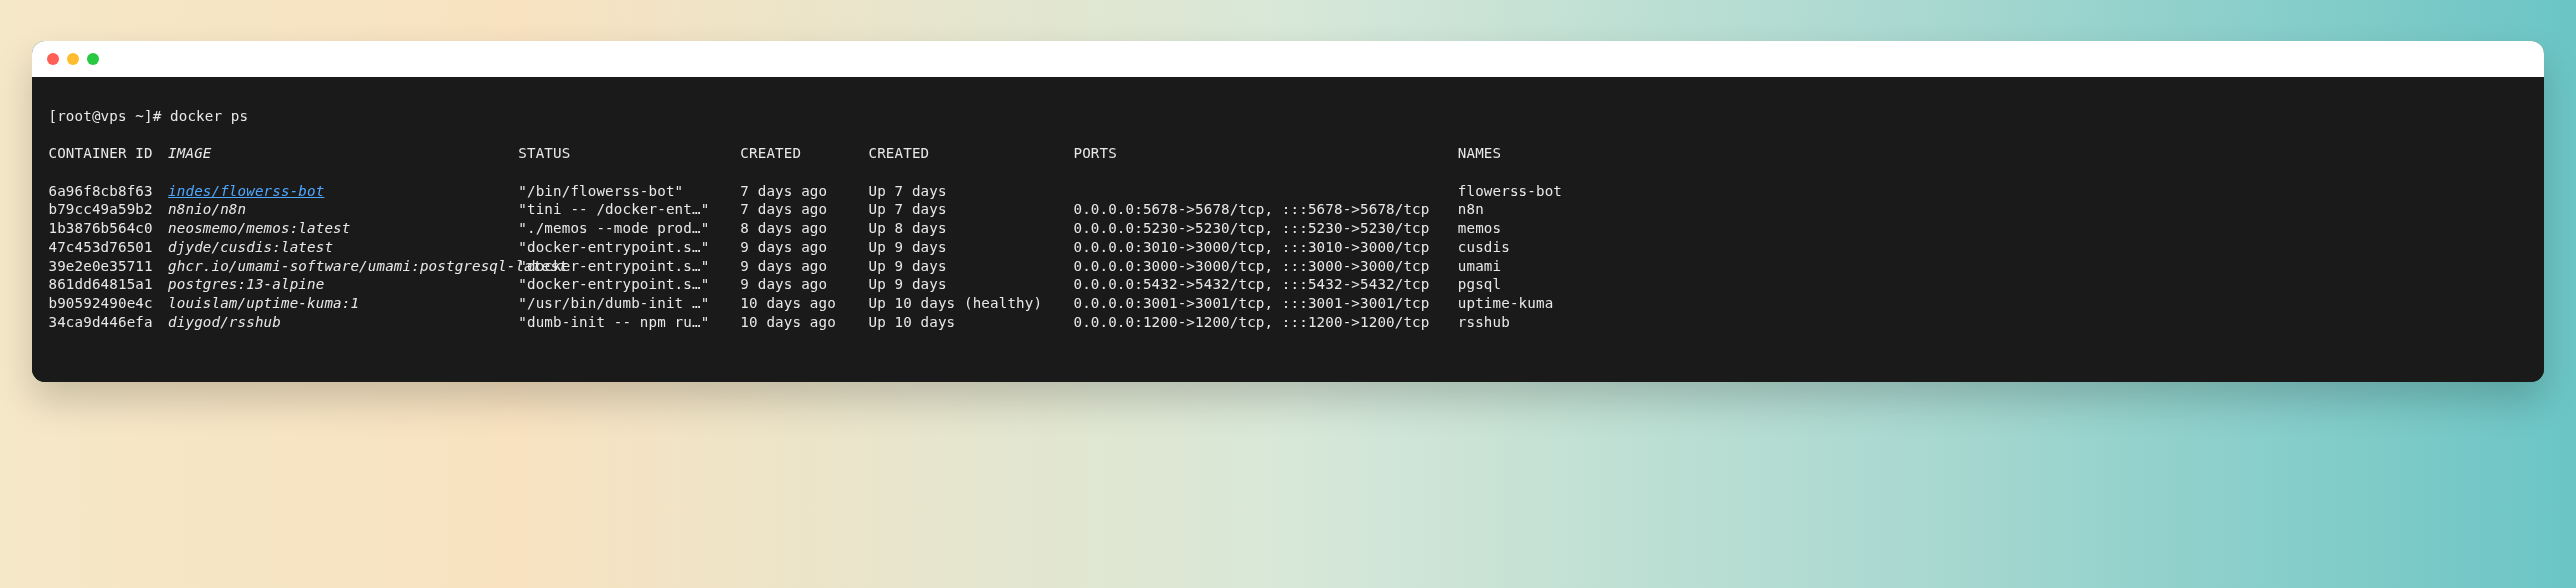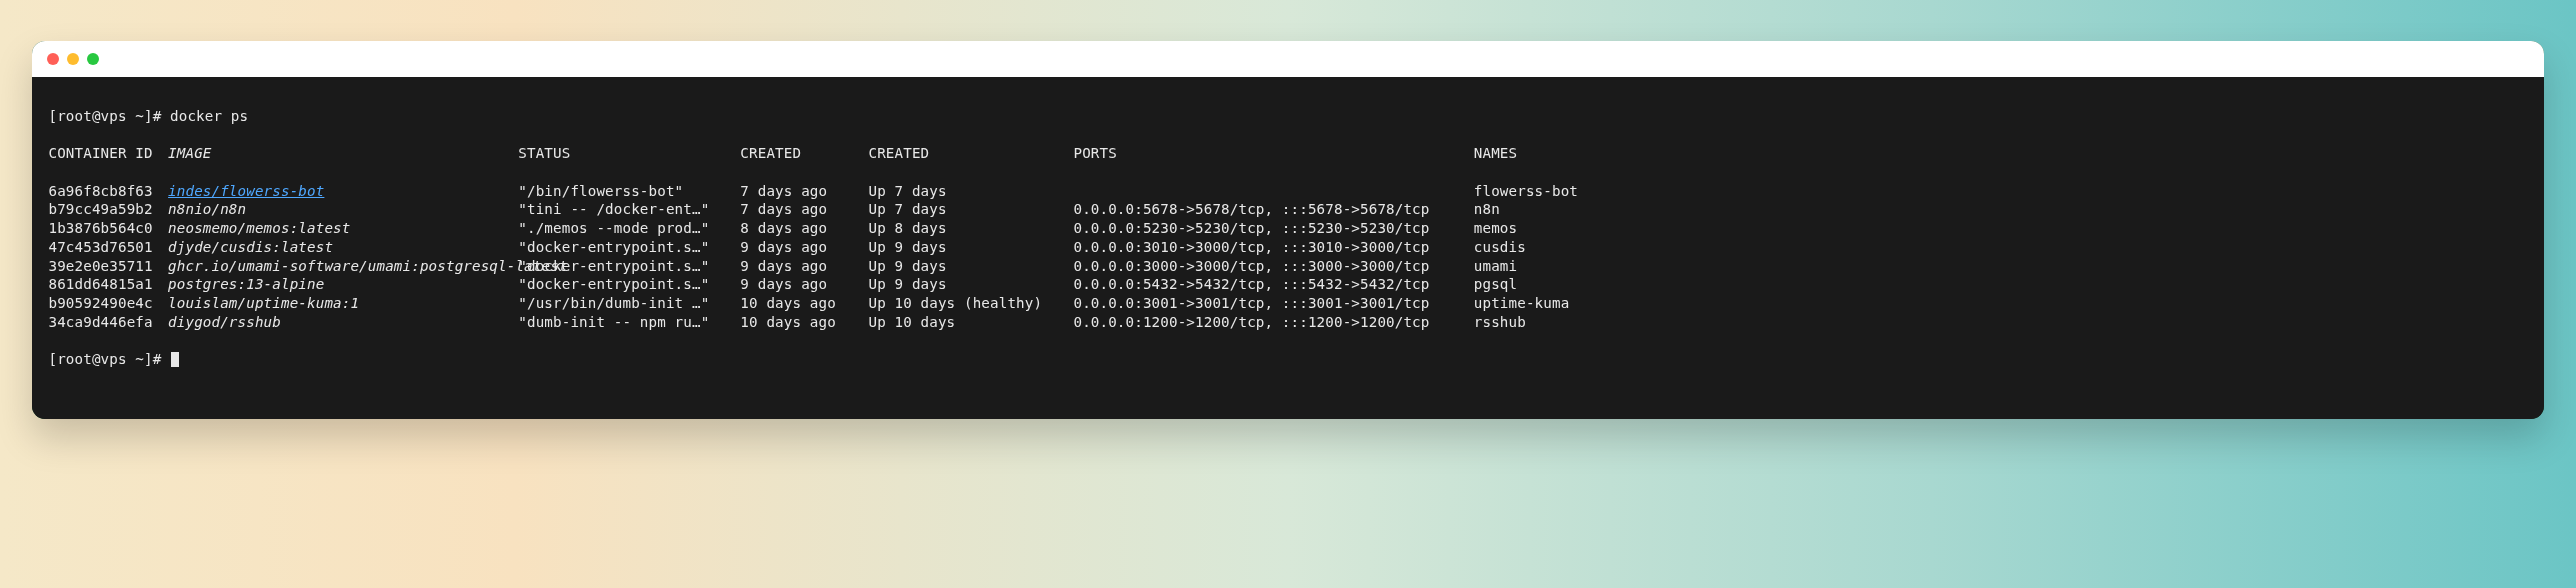--- a/index.html
+++ b/index.html
@@ -37,21 +37,21 @@
     font-family: "SF Mono","Menlo","Monaco","Consolas",monospace;
     letter-spacing: 0.01em;
   }
   .row { display: flex; }
   .col-id { width: 14ch; flex-shrink:0; }
   .col-image { width: 41ch; flex-shrink:0;font-style:italic; }
   .col-cmd { width: 26ch; flex-shrink:0; }
   .col-created { width: 15ch; flex-shrink:0; }
   .col-status { width: 24ch; flex-shrink:0; }
   .col-ports { width: 45ch; flex-shrink:0; }
-  .col-names { flex-shrink:0;margin-left:16px; }
+  .col-names { flex-shrink:0; }
   .link { color: #4fa8ff; text-decoration: underline; }
   .cursor {
     display: inline-block;
     width: 8.3px; height: 15.6px;
     background: #e8e8e8;
     vertical-align: text-bottom;
     margin-left: 0.9px;
   }
 </style>
 </head>
@@ -60,16 +60,15 @@
 <div class="window">
   <div class="titlebar">
     <div class="dot red"></div>
     <div class="dot yellow"></div>
     <div class="dot green"></div>
   </div>
   <div class="terminal">
 <div>[root@vps ~]# docker ps</div>
 <div class="row"><span class="col-id">CONTAINER ID</span><span class="col-image">IMAGE</span><span class="col-cmd">STATUS</span><span class="col-created">CREATED</span><span class="col-status">CREATED</span><span class="col-ports">PORTS</span><span class="col-names">NAMES</span></div>
 <div id="rows-container"><div class="row"><span class="col-id">6a96f8cb8f63</span><span class="col-image"><span class="link">indes/flowerss-bot</span></span><span class="col-cmd">"/bin/flowerss-bot"</span><span class="col-created">7 days ago</span><span class="col-status">Up 7 days</span><span class="col-ports"></span><span class="col-names">flowerss-bot</span></div><div class="row"><span class="col-id">b79cc49a59b2</span><span class="col-image">n8nio/n8n</span><span class="col-cmd">"tini -- /docker-ent…"</span><span class="col-created">7 days ago</span><span class="col-status">Up 7 days</span><span class="col-ports">0.0.0.0:5678-&gt;5678/tcp, :::5678-&gt;5678/tcp</span><span class="col-names">n8n</span></div><div class="row"><span class="col-id">1b3876b564c0</span><span class="col-image">neosmemo/memos:latest</span><span class="col-cmd">"./memos --mode prod…"</span><span class="col-created">8 days ago</span><span class="col-status">Up 8 days</span><span class="col-ports">0.0.0.0:5230-&gt;5230/tcp, :::5230-&gt;5230/tcp</span><span class="col-names">memos</span></div><div class="row"><span class="col-id">47c453d76501</span><span class="col-image">djyde/cusdis:latest</span><span class="col-cmd">"docker-entrypoint.s…"</span><span class="col-created">9 days ago</span><span class="col-status">Up 9 days</span><span class="col-ports">0.0.0.0:3010-&gt;3000/tcp, :::3010-&gt;3000/tcp</span><span class="col-names">cusdis</span></div><div class="row"><span class="col-id">39e2e0e35711</span><span class="col-image">ghcr.io/umami-software/umami:postgresql-latest</span><span class="col-cmd">"docker-entrypoint.s…"</span><span class="col-created">9 days ago</span><span class="col-status">Up 9 days</span><span class="col-ports">0.0.0.0:3000-&gt;3000/tcp, :::3000-&gt;3000/tcp</span><span class="col-names">umami</span></div><div class="row"><span class="col-id">861dd64815a1</span><span class="col-image">postgres:13-alpine</span><span class="col-cmd">"docker-entrypoint.s…"</span><span class="col-created">9 days ago</span><span class="col-status">Up 9 days</span><span class="col-ports">0.0.0.0:5432-&gt;5432/tcp, :::5432-&gt;5432/tcp</span><span class="col-names">pgsql</span></div><div class="row"><span class="col-id">b90592490e4c</span><span class="col-image">louislam/uptime-kuma:1</span><span class="col-cmd">"/usr/bin/dumb-init …"</span><span class="col-created">10 days ago</span><span class="col-status">Up 10 days (healthy)</span><span class="col-ports">0.0.0.0:3001-&gt;3001/tcp, :::3001-&gt;3001/tcp</span><span class="col-names">uptime-kuma</span></div><div class="row"><span class="col-id">34ca9d446efa</span><span class="col-image">diygod/rsshub</span><span class="col-cmd">"dumb-init -- npm ru…"</span><span class="col-created">10 days ago</span><span class="col-status">Up 10 days</span><span class="col-ports">0.0.0.0:1200-&gt;1200/tcp, :::1200-&gt;1200/tcp</span><span class="col-names">rsshub</span></div></div>
-<div><span>[root@vps ~]# </span><span class="cursor"></span></div>
   </div>
 </div>
 
 
 </body></html>

